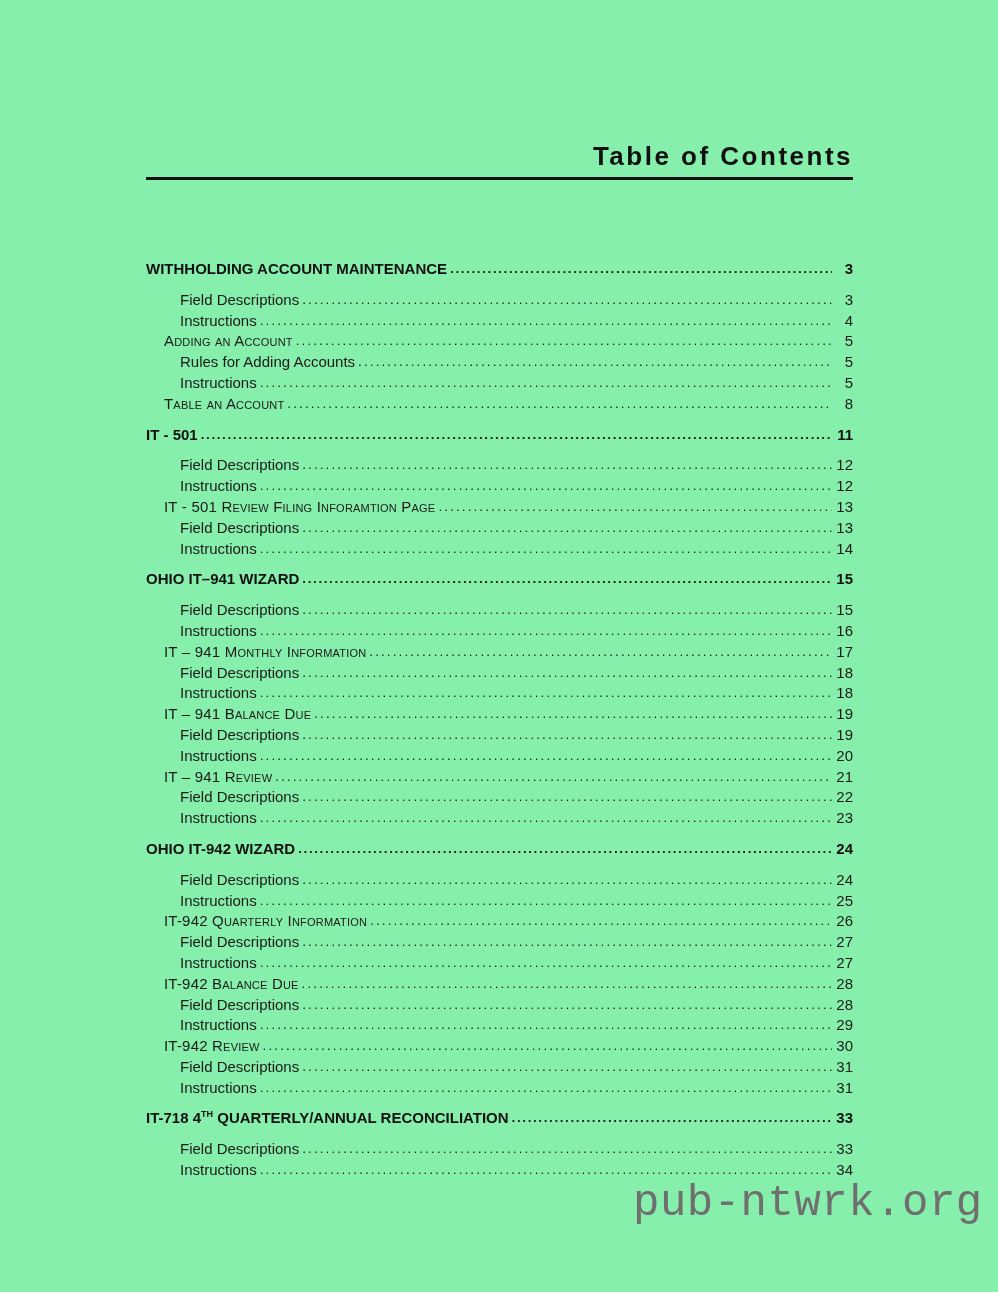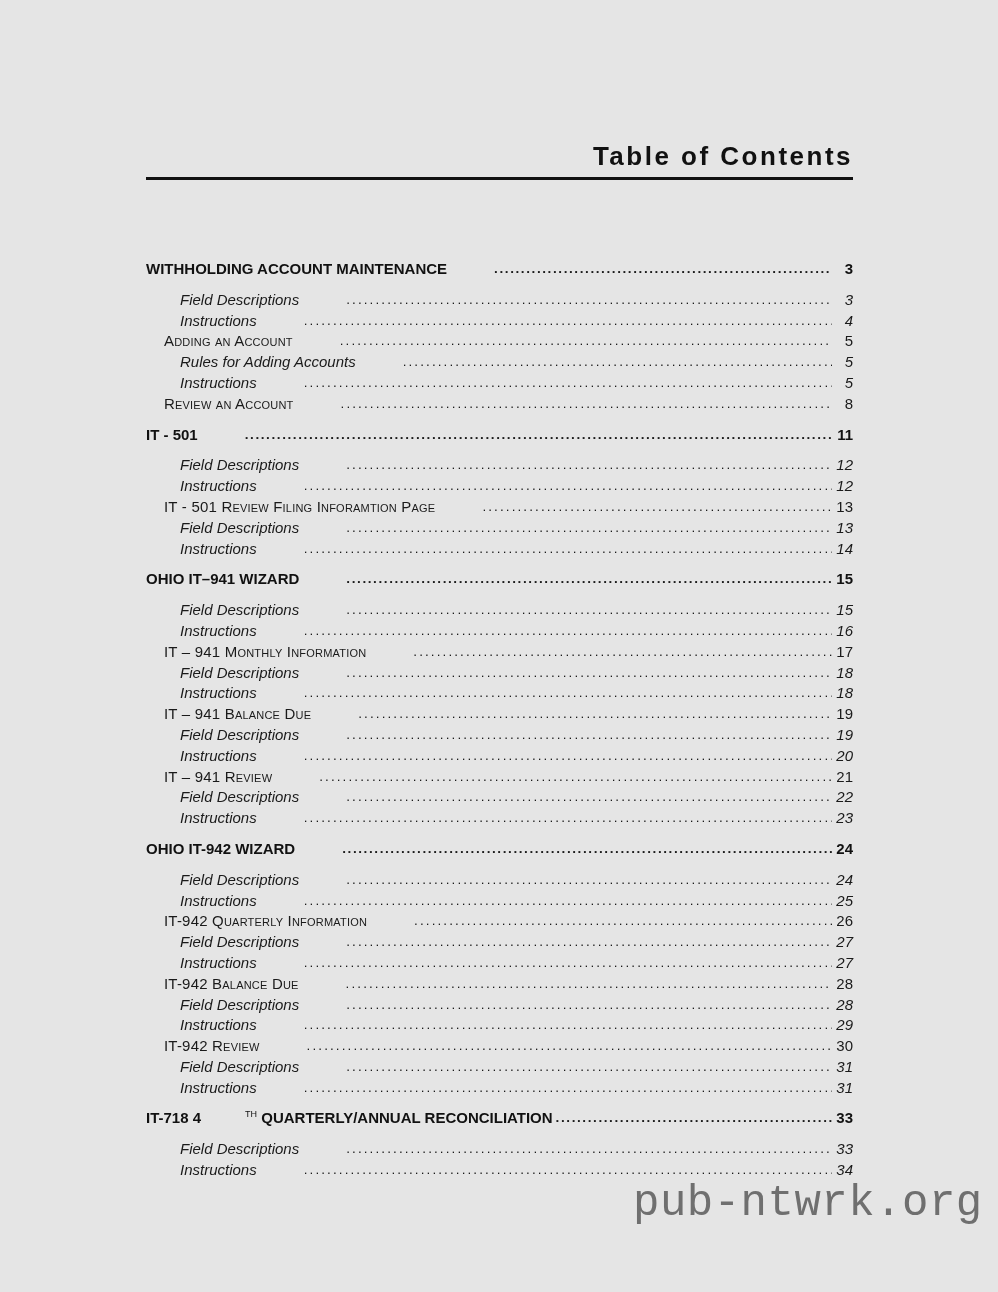--- a/index.html
+++ b/index.html
@@ -1,20 +1,20 @@
 <!DOCTYPE html>
 <html><head>
 <meta charset="utf-8">
 <style>
   html, body { margin: 0; padding: 0; background: #ffffff; }
   .sheet {
     position: relative;
     width: 998px;
     height: 1292px;
-    background: #e5e5e5;
+    background: #86efac;
     font-family: "Liberation Sans", sans-serif;
     color: #1a1a1a;
     overflow: hidden;
   }
 
   
   .header {
     position: absolute;
     left: 146px;
     top: 143px;
@@ -78,29 +78,27 @@
 
   .toc-row.subsection {
     padding-left: 18px;
     font-variant: small-caps;
     font-variant-caps: small-caps;
   }
   .toc-row.subsection .label { letter-spacing: 0.2px; }
 
   .toc-row.item {
     padding-left: 34px;
-    font-style: italic;
   }
 
   .lbl-sup {
     font-size: 9px;
-    font-weight: normal;
+    font-weight: bold;
     vertical-align: super;
     line-height: 0;
-    margin-left: 44px;
   }
 
   
   .watermark {
     position: absolute;
     left: 633px;
     top: 1178px;
     font-family: "Liberation Mono", monospace;
     font-size: 44px;
     letter-spacing: 0.5px;
@@ -148,21 +146,21 @@
     <span class="pagenum">5</span>
   </div>
 
   <div class="toc-row item">
     <span class="label"><span class="lbl-main">Instructions</span><span class="lbl-sup"></span><span class="lbl-after"></span></span>
     <span class="leader"></span>
     <span class="pagenum">5</span>
   </div>
 
   <div class="toc-row subsection">
-    <span class="label"><span class="lbl-main">Review an Account</span><span class="lbl-sup"></span><span class="lbl-after"></span></span>
+    <span class="label"><span class="lbl-main">Table an Account</span><span class="lbl-sup"></span><span class="lbl-after"></span></span>
     <span class="leader"></span>
     <span class="pagenum">8</span>
   </div>
 
 
   <div class="toc-row section">
     <span class="label"><span class="lbl-main">IT - 501</span><span class="lbl-sup"></span><span class="lbl-after"></span></span>
     <span class="leader"></span>
     <span class="pagenum">11</span>
   </div>

